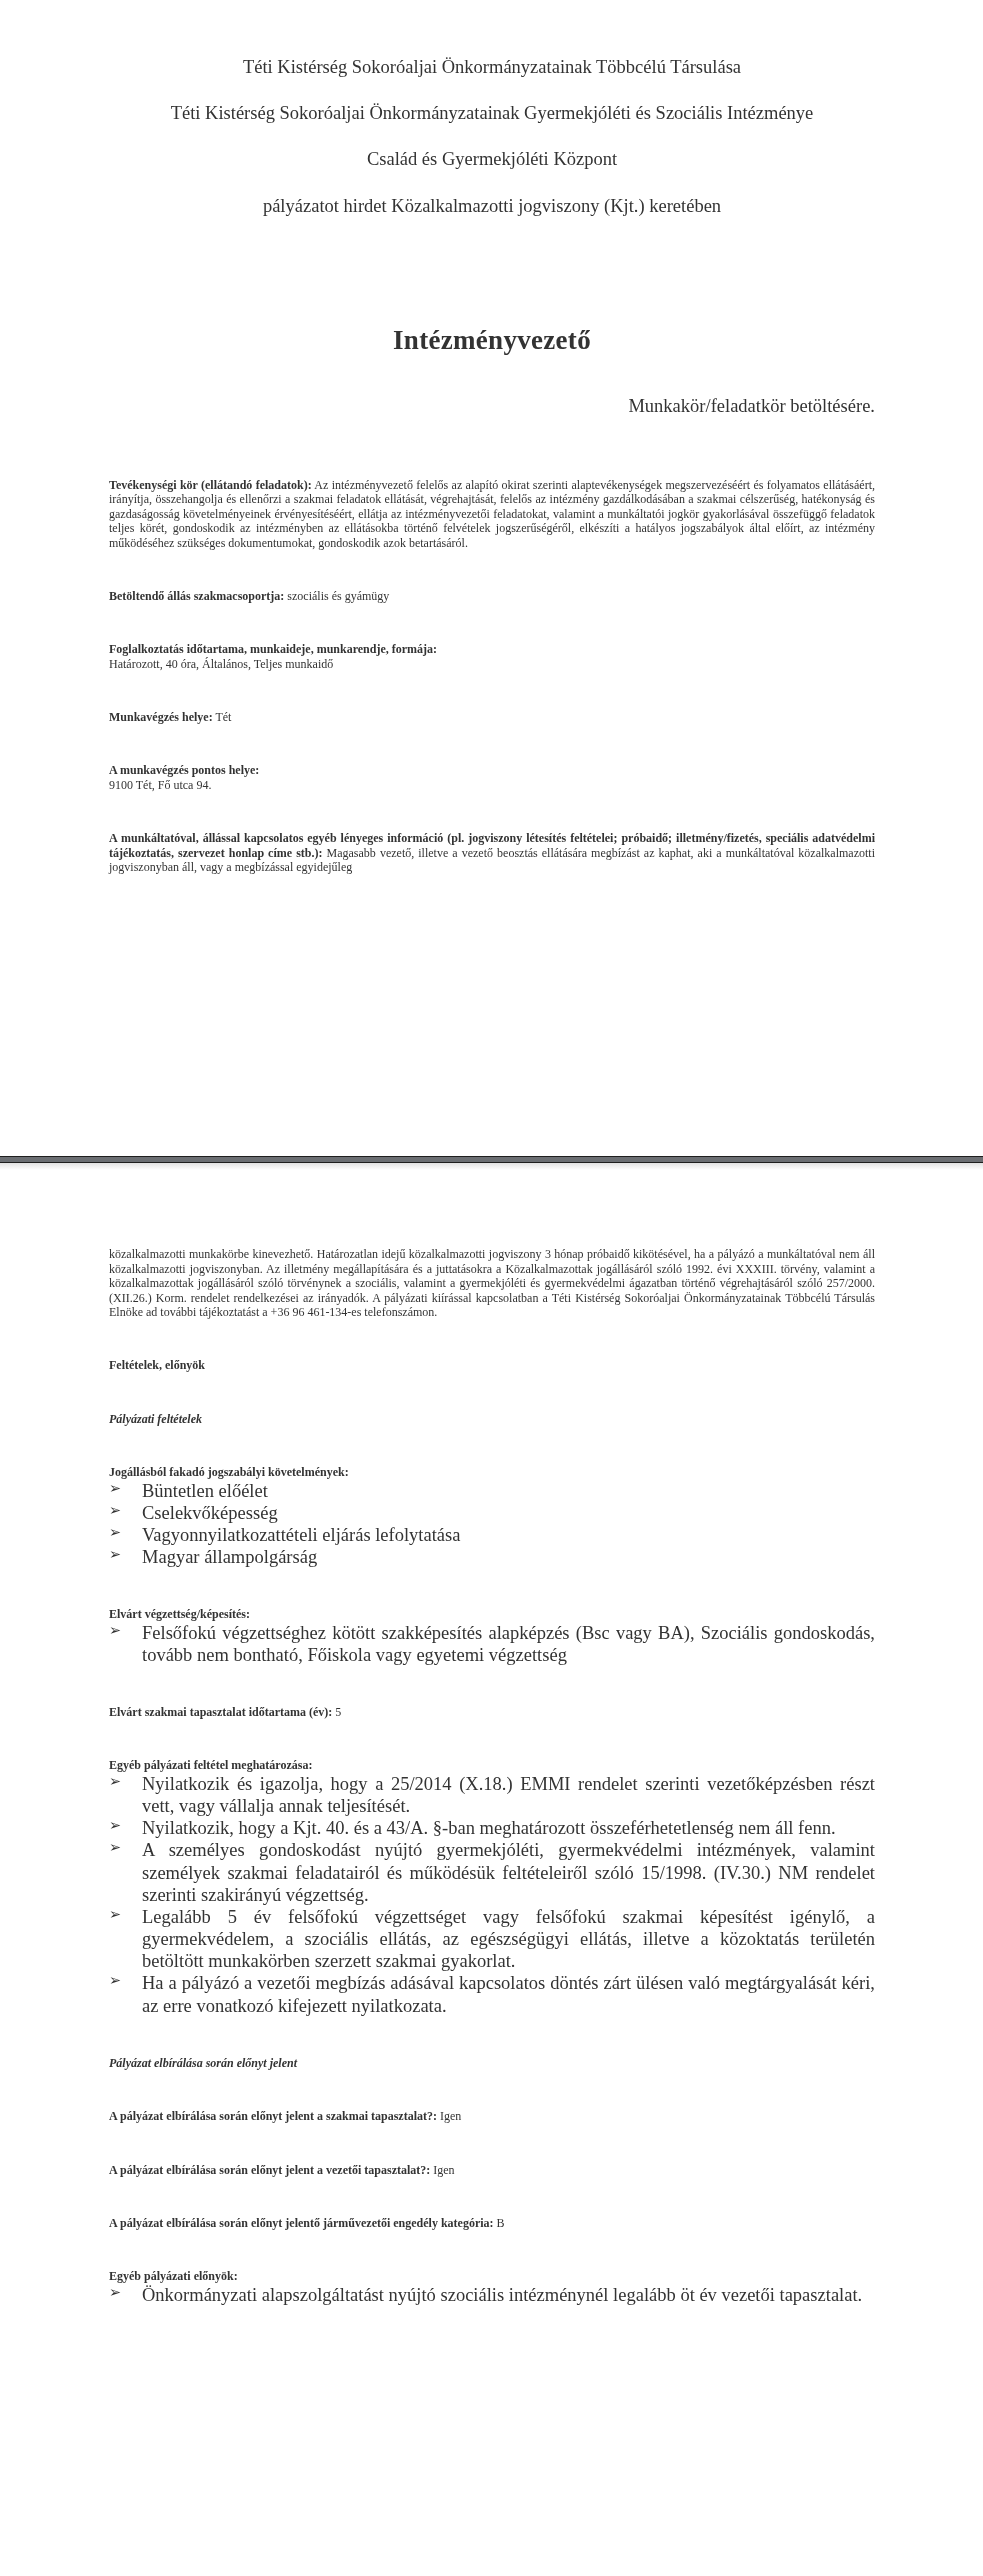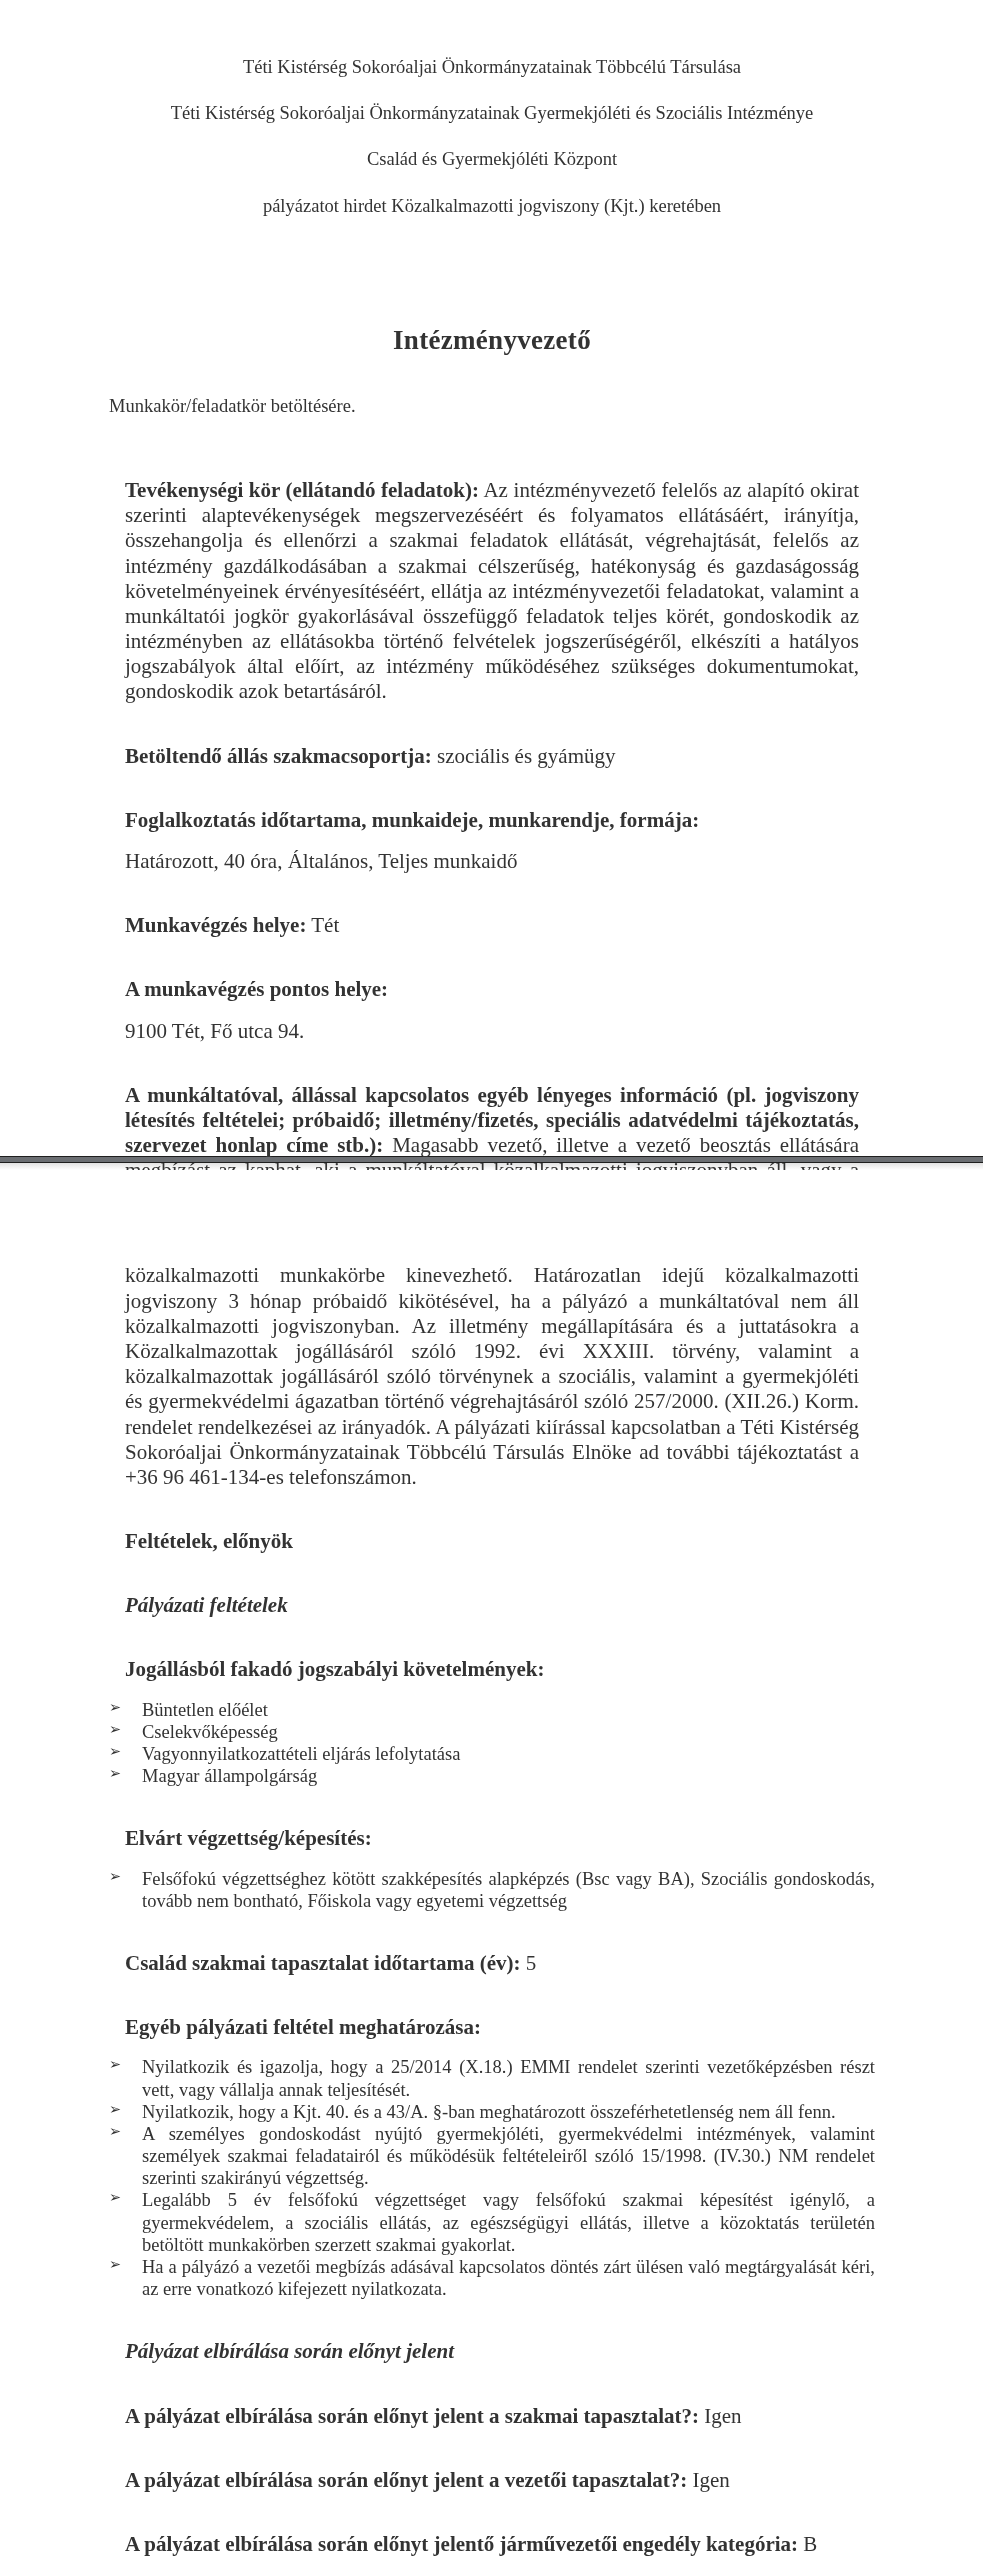--- a/index.html
+++ b/index.html
@@ -6,22 +6,22 @@
     body { width: 983px; font-family: "Liberation Serif", "DejaVu Serif", serif; color: #333333; }
     .page { position: relative; background: #ffffff; box-sizing: border-box; padding: 0 108px 0 109px; }
     .page1 { height: 1156px; padding-top: 56px; }
     .page2 { height: 1540px; padding-top: 77px; }
     .sep { height: 5.2px; background: #6b6e72; border-top: 1px solid #1e1e1e; border-bottom: 1px solid #1e1e1e; }
     .sep-shadow { height: 7.2px; background: linear-gradient(to bottom, #e2e2e2, #ffffff); }
     .hdr { text-align: center; font-size: 18.5px; line-height: 1.2; margin: 0; }
     .hdr1 { margin-top: 0; }
     .hdr-gap { height: 24px; }
     .title { text-align: center; font-size: 27px; font-weight: bold; margin: 108px 0 0 0; letter-spacing: 0.3px; }
-    .subtitle { text-align: left; font-size: 18.5px; margin: 39px 0 0 0; }
-    p { font-size: 21px; line-height: 1.2; margin: 16px; text-align: justify; }
+    .subtitle { text-align: right; font-size: 18.5px; margin: 39px 0 0 0; }
+    p { font-size: 12px; line-height: 1.2; margin: 0; text-align: justify; }
     .b { font-weight: bold; }
     .sec { margin-top: 39px; }
     .sec-lg { margin-top: 61px; }
     .it { font-style: italic; font-weight: bold; }
     ul.arrow { list-style: none; margin: 0; padding: 0 0 0 33px; }
     ul.arrow li { position: relative; font-size: 18.5px; line-height: 1.2; text-align: justify; }
     ul.arrow li .bullet { position: absolute; left: -33px; top: 0; width: 15.5px; font-family: "DejaVu Sans", sans-serif; font-size: 14.4px; }
     .list-gap { margin-top: 31px; }
   </style>
 </head>
@@ -72,21 +72,21 @@
       <li><span class="bullet">➢</span><span>Cselekvőképesség</span></li>
       <li><span class="bullet">➢</span><span>Vagyonnyilatkozattételi eljárás lefolytatása</span></li>
       <li><span class="bullet">➢</span><span>Magyar állampolgárság</span></li>
     </ul>
 
   <p class="sec b">Elvárt végzettség/képesítés:</p>
   <ul class="arrow list-gap">
       <li><span class="bullet">➢</span><span>Felsőfokú végzettséghez kötött szakképesítés alapképzés (Bsc vagy BA), Szociális gondoskodás, tovább nem bontható, Főiskola vagy egyetemi végzettség</span></li>
     </ul>
 
-  <p class="sec"><span class="b">Család szakmai tapasztalat időtartama (év):</span><span> 5</span></p>
+  <p class="sec"><span class="b">Elvárt szakmai tapasztalat időtartama (év):</span><span> 5</span></p>
 
   <p class="sec b">Egyéb pályázati feltétel meghatározása:</p>
   <ul class="arrow list-gap">
       <li><span class="bullet">➢</span><span>Nyilatkozik és igazolja, hogy a 25/2014 (X.18.) EMMI rendelet szerinti vezetőképzésben részt vett, vagy vállalja annak teljesítését.</span></li>
       <li><span class="bullet">➢</span><span>Nyilatkozik, hogy a Kjt. 40. és a 43/A. §-ban meghatározott összeférhetetlenség nem áll fenn.</span></li>
       <li><span class="bullet">➢</span><span>A személyes gondoskodást nyújtó gyermekjóléti, gyermekvédelmi intézmények, valamint személyek szakmai feladatairól és működésük feltételeiről szóló 15/1998. (IV.30.) NM rendelet szerinti szakirányú végzettség.</span></li>
       <li><span class="bullet">➢</span><span>Legalább 5 év felsőfokú végzettséget vagy felsőfokú szakmai képesítést igénylő, a gyermekvédelem, a szociális ellátás, az egészségügyi ellátás, illetve a közoktatás területén betöltött munkakörben szerzett szakmai gyakorlat.</span></li>
       <li><span class="bullet">➢</span><span>Ha a pályázó a vezetői megbízás adásával kapcsolatos döntés zárt ülésen való megtárgyalását kéri, az erre vonatkozó kifejezett nyilatkozata.</span></li>
     </ul>
 

